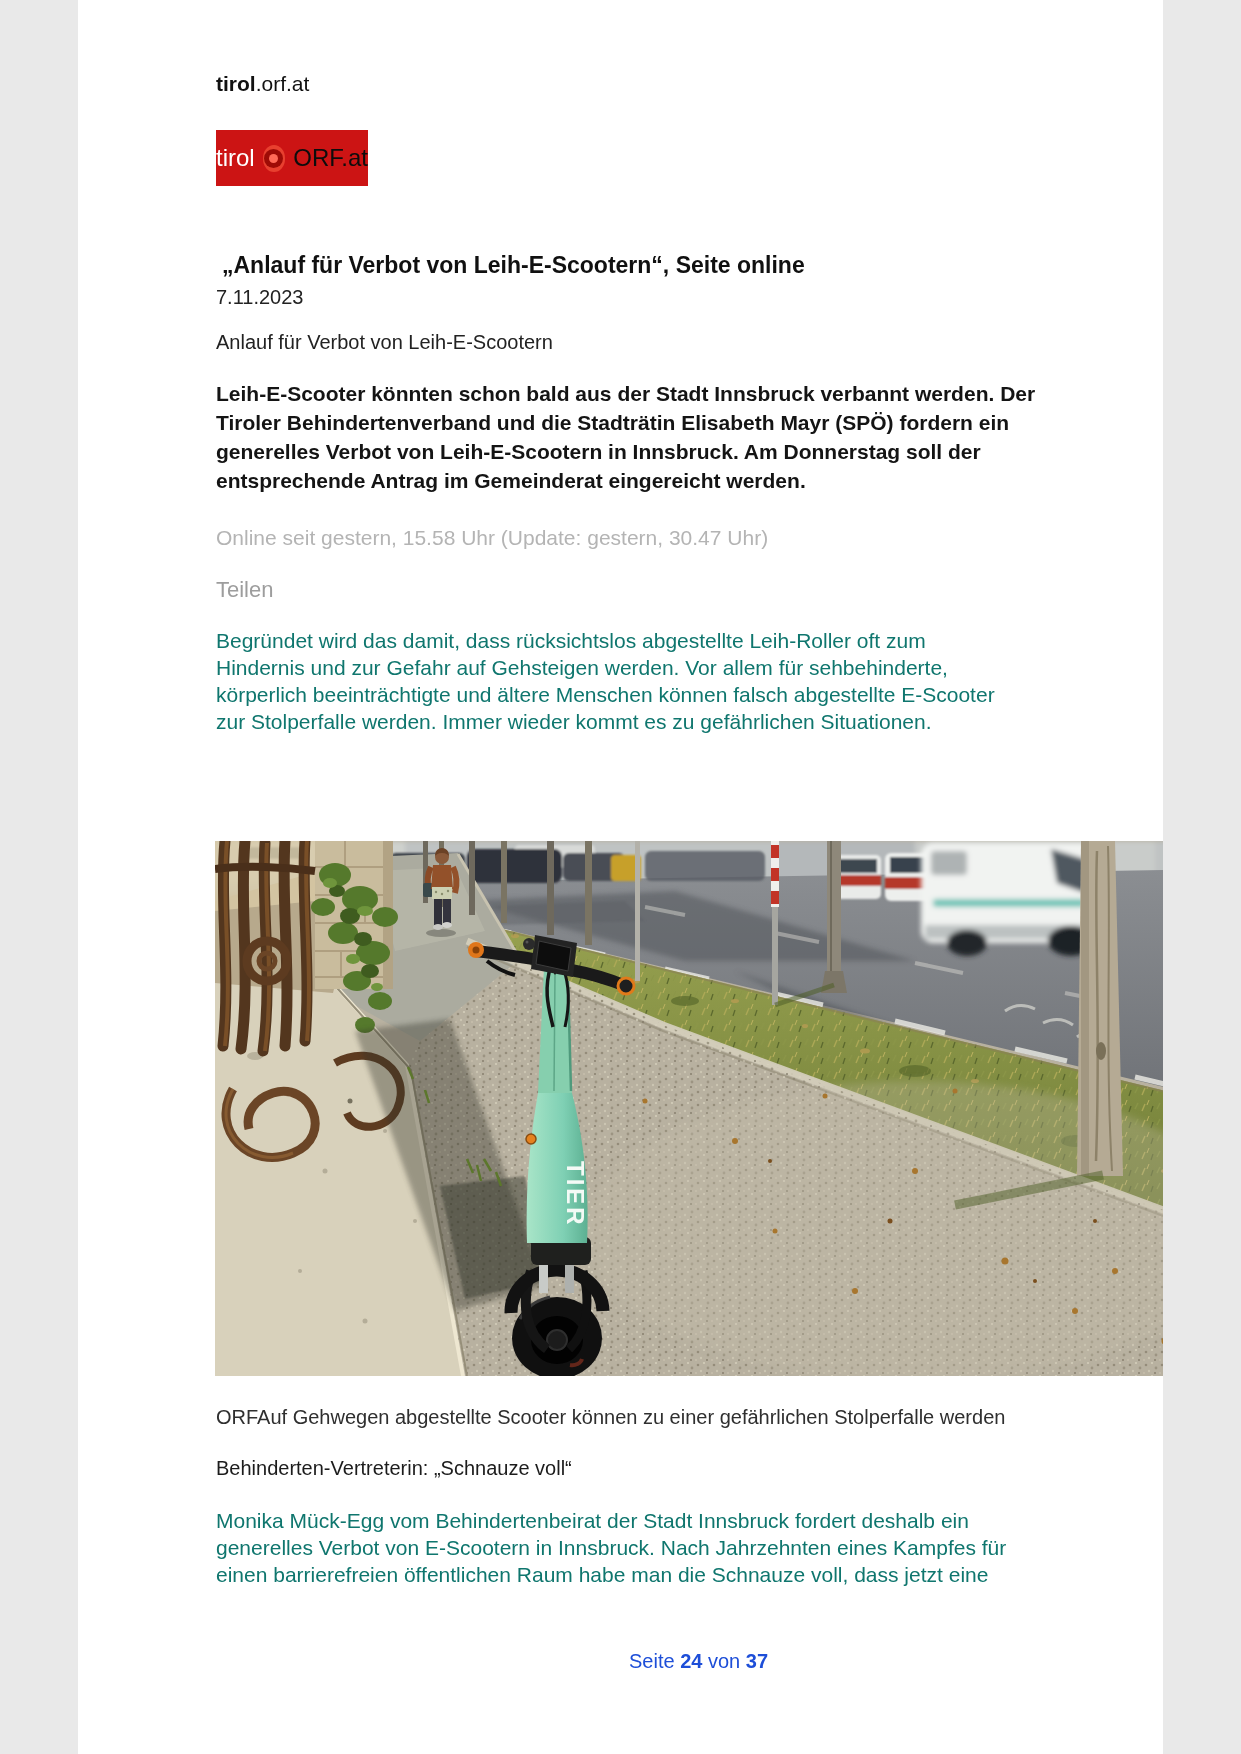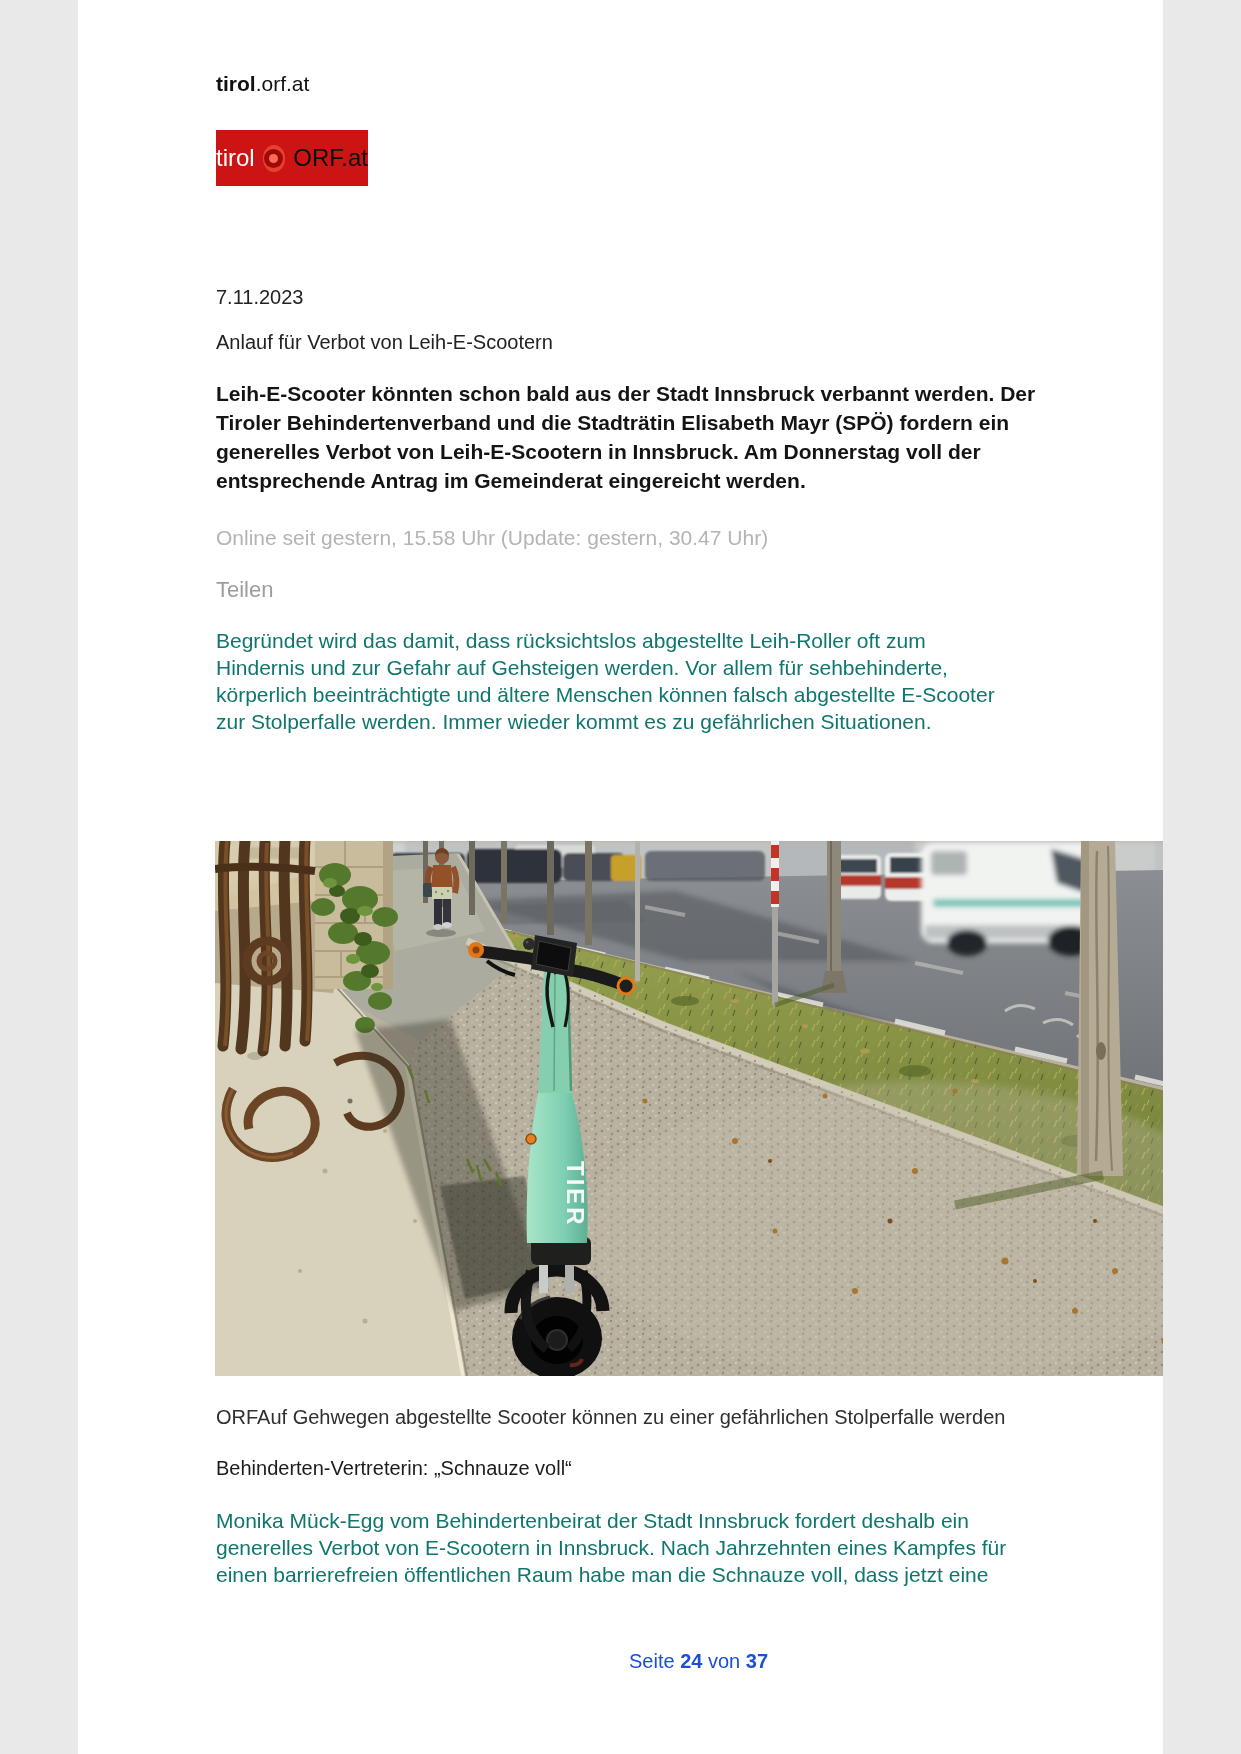--- a/index.html
+++ b/index.html
@@ -50,25 +50,26 @@
   <div class="abs logo-box">
     <span class="logo-tirol">tirol</span>
     <span class="orf-dot">
         <span class="orf-dot-mid">
           <span class="orf-dot-core"></span>
         </span>
       </span>
     <span class="logo-orfat">ORF.at</span>
   </div>
 
+  <div class="abs headline">„Anlauf für Verbot von Leih-E-Scootern“, Seite online</div>
   <div class="abs date-line">7.11.2023</div>
   <div class="abs kicker">Anlauf für Verbot von Leih-E-Scootern</div>
   <div class="abs lead">Leih-E-Scooter könnten schon bald aus der Stadt Innsbruck verbannt werden. Der
 Tiroler Behindertenverband und die Stadträtin Elisabeth Mayr (SPÖ) fordern ein
-generelles Verbot von Leih-E-Scootern in Innsbruck. Am Donnerstag voll der
+generelles Verbot von Leih-E-Scootern in Innsbruck. Am Donnerstag soll der
 entsprechende Antrag im Gemeinderat eingereicht werden.</div>
   <div class="abs timestamp">Online seit gestern, 15.58 Uhr (Update: gestern, 30.47 Uhr)</div>
   <div class="abs share">Teilen</div>
   <div class="abs para para-1">Begründet wird das damit, dass rücksichtslos abgestellte Leih-Roller oft zum
 Hindernis und zur Gefahr auf Gehsteigen werden. Vor allem für sehbehinderte,
 körperlich beeinträchtigte und ältere Menschen können falsch abgestellte E-Scooter
 zur Stolperfalle werden. Immer wieder kommt es zu gefährlichen Situationen.</div>
 
   <div class="abs figure">
     <svg viewBox="0 0 1016 535" width="1016" height="535">

